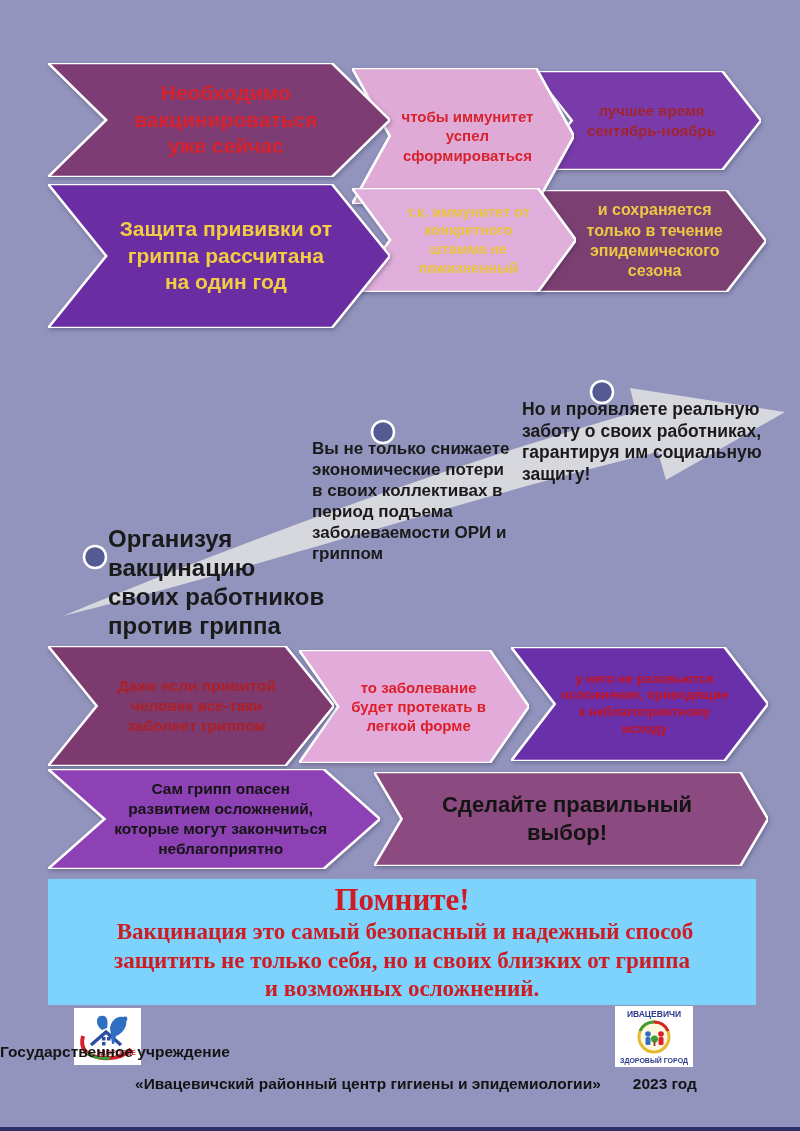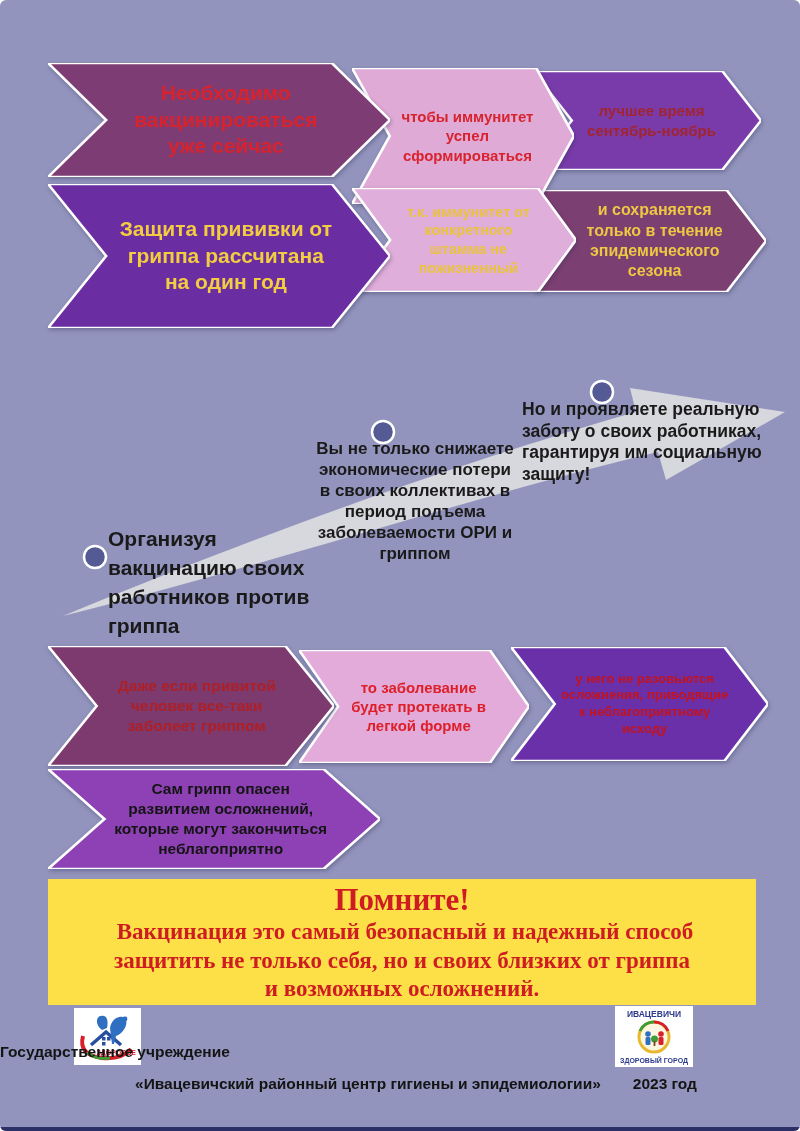--- a/index.html
+++ b/index.html
@@ -1,39 +1,38 @@
 <!DOCTYPE html>
 <html><head>
 <meta charset="utf-8">
 <style>
   html,body{margin:0;padding:0;}
   .poster{
     position:relative;width:800px;height:1131px;overflow:hidden;
     background:#9394bd;
     font-family:"Liberation Sans",sans-serif;
-    border-radius:6px;
   }
   
   .chev{position:absolute;}
   .chev svg{position:absolute;left:0;top:0;width:100%;height:100%;filter:drop-shadow(1px 2px 2px rgba(40,40,80,0.35));}
   .chev-label{
     position:absolute;inset:0;display:flex;align-items:center;justify-content:center;
     text-align:center;font-weight:bold;line-height:1.28;padding:0 15% 0 19%;box-sizing:border-box;
   }
   .chev-label.wide{padding:0 11% 0 9%;}
   
   .process{position:absolute;left:48px;top:362px;width:748px;height:262px;}
   .process svg{position:absolute;left:0;top:0;width:100%;height:100%;}
   .step{position:absolute;font-weight:bold;color:#1a1a1a;}
-  .step1{left:60px;top:162px;width:218px;font-size:21px;line-height:29px;}
-  .step2{left:264px;top:76px;width:206px;font-size:17px;line-height:21px;text-align:center;}
+  .step1{left:60px;top:162px;width:218px;font-size:24px;line-height:29px;}
+  .step2{left:264px;top:76px;width:206px;font-size:17px;line-height:21px;}
   .step3{left:474px;top:37px;width:242px;font-size:17.5px;line-height:21.5px;}
   
   .banner{
-    position:absolute;left:48px;top:879px;width:708px;height:126px;background:#fde047;
+    position:absolute;left:48px;top:879px;width:708px;height:126px;background:#7dd3fc;
     font-family:"Liberation Serif",serif;text-align:center;color:#cf1b22;
   }
   .banner-title{font-size:31px;font-weight:bold;margin-top:3px;line-height:36px;}
   .banner-line{font-size:23px;font-weight:bold;line-height:28.5px;}
   
   .footer-line1{position:absolute;left:0;top:1043px;width:100%;font-size:15.5px;color:#141414;font-weight:600;}
   .footer-line2{position:absolute;left:0;top:1075px;width:100%;display:flex;justify-content:center;gap:32px;font-size:15.5px;color:#141414;font-weight:600;padding-left:16px;}
   .logo-box{position:absolute;background:#0f766e;}
   .logo-left{left:74px;top:1008px;width:67px;height:57px;}
   .logo-right{left:615px;top:1006px;width:78px;height:61px;}
@@ -113,20 +112,26 @@
       </svg>
     <div class="chev-label" style="font-size: 13px; color: rgb(194, 19, 31);">у него не разовьются осложнения, приводящие к неблагоприятному исходу</div>
   </div>
 
   <div class="chev" style="left:48px;top:769px;width:332px;height:100px;z-index:3;">
     <svg viewBox="0 0 100 100" preserveAspectRatio="none">
         <polygon points="0,0 83,0 100,50 83,100 0,100 17,50" stroke="#ffffff" stroke-width="2.6" vector-effect="non-scaling-stroke" fill="#8e41b4"></polygon>
       </svg>
     <div class="chev-label" style="font-size: 15.5px; color: rgb(20, 20, 20);">Сам грипп опасен развитием осложнений, которые могут закончиться неблагоприятно</div>
   </div>
+  <div class="chev" style="left:374px;top:772px;width:394px;height:94px;z-index:2;">
+    <svg viewBox="0 0 100 100" preserveAspectRatio="none">
+        <polygon points="0,0 93,0 100,50 93,100 0,100 7,50" stroke="#ffffff" stroke-width="2.6" vector-effect="non-scaling-stroke" fill="#8b4a80"></polygon>
+      </svg>
+    <div class="chev-label wide" style="font-size: 22px; color: rgb(20, 20, 20);">Сделайте правильный выбор!</div>
+  </div>
 
   <div class="banner">
     <div class="banner-title" style="color: rgb(207, 27, 34);">Помните!</div>
     <div class="banner-line" style="color: rgb(207, 27, 34); margin-left: 6px;">Вакцинация это самый безопасный и надежный способ</div>
     <div class="banner-line" style="color: rgb(207, 27, 34);">защитить не только себя, но и своих близких от гриппа</div>
     <div class="banner-line" style="color: rgb(207, 27, 34);">и возможных осложнений.</div>
   </div>
 
   <div class="logo-box logo-left">
     <svg viewBox="0 0 67 57">

